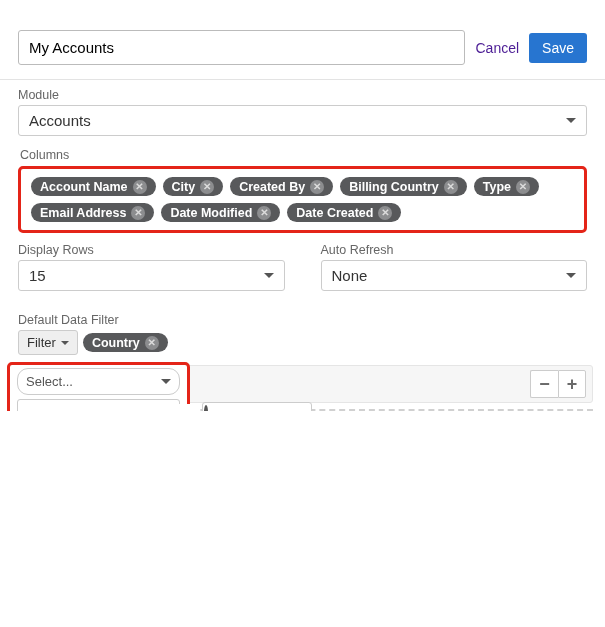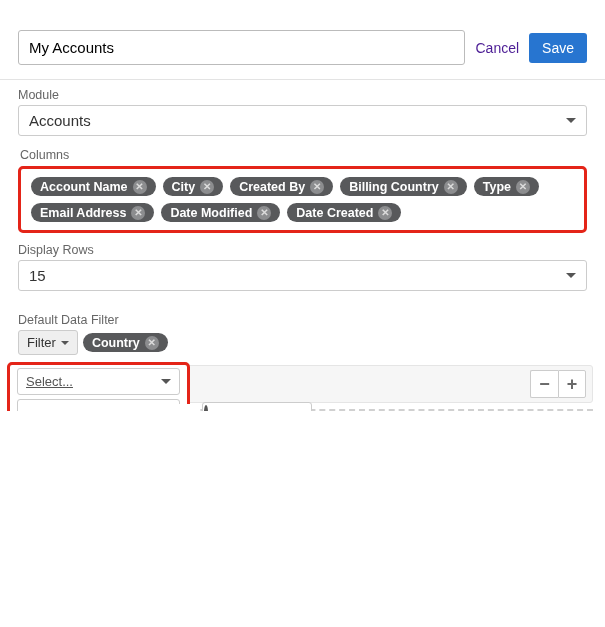--- a/index.html
+++ b/index.html
@@ -148,30 +148,29 @@
     position: absolute;
     top: -3px;
     left: -5px;
     width: 183px;
     background: #fff;
     z-index: 5;
     padding-bottom: 2px;
   }
   .dd-select {
     border: 1px solid #ccc;
-    border-radius: 3px;
+    border-radius: 11px;
     margin: 3px 7px 4px 7px;
     padding: 5px 8px;
     font-size: 13px;
     color: #555;
     display: flex;
     align-items: center;
     justify-content: space-between;
     cursor: pointer;
-    text-decoration: underline;
   }
   .dd-search {
     display: flex;
     align-items: center;
     border: 1px solid #ccc;
     border-radius: 3px;
     margin: 3px 7px;
     padding: 4px 6px;
     gap: 4px;
   }
@@ -289,20 +288,27 @@
 </div>
 
 <div class="two-col">
   <div class="col">
     <div class="label">Display Rows</div>
     <div class="select-box">
       <span>15</span>
       <span class="chev-down"></span>
     </div>
   </div>
+  <div class="col">
+    <div class="label">Auto Refresh</div>
+    <div class="select-box">
+      <span>None</span>
+      <span class="chev-down"></span>
+    </div>
+  </div>
 </div>
 
 <div class="section" style="padding-top:22px;">
   <div class="label">Default Data Filter</div>
 </div>
 
 <div class="filter-row">
   <div class="filter-btn">
     <span>Filter</span>
     <span class="small-chev"></span>

